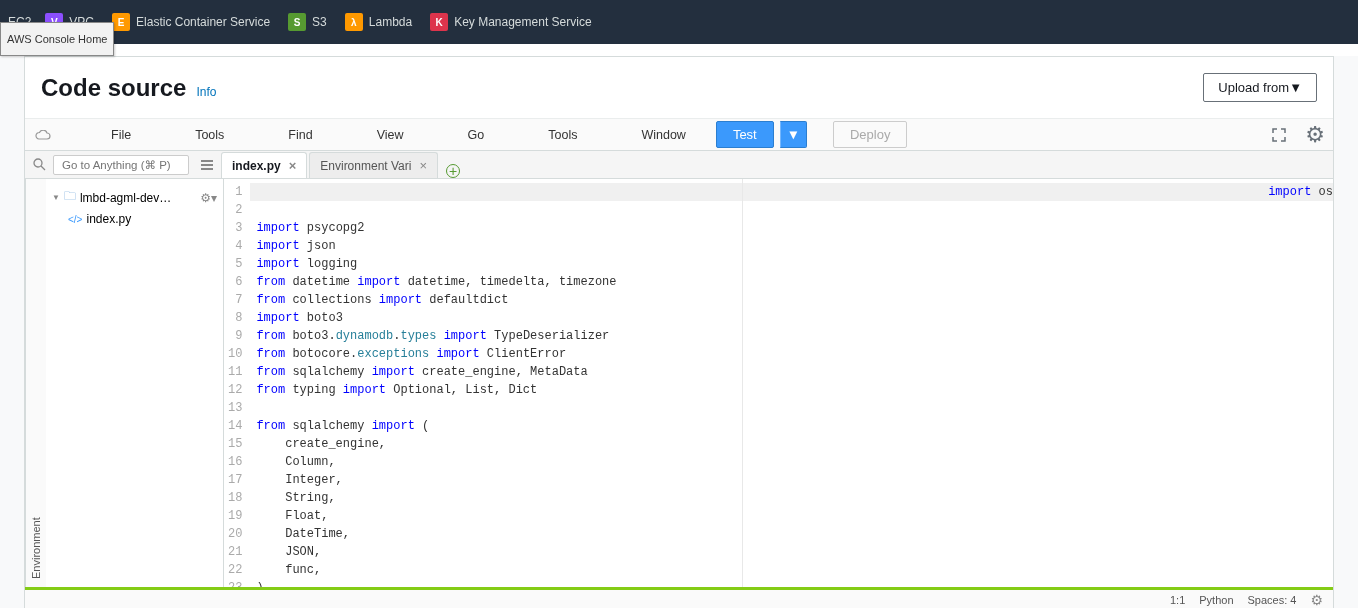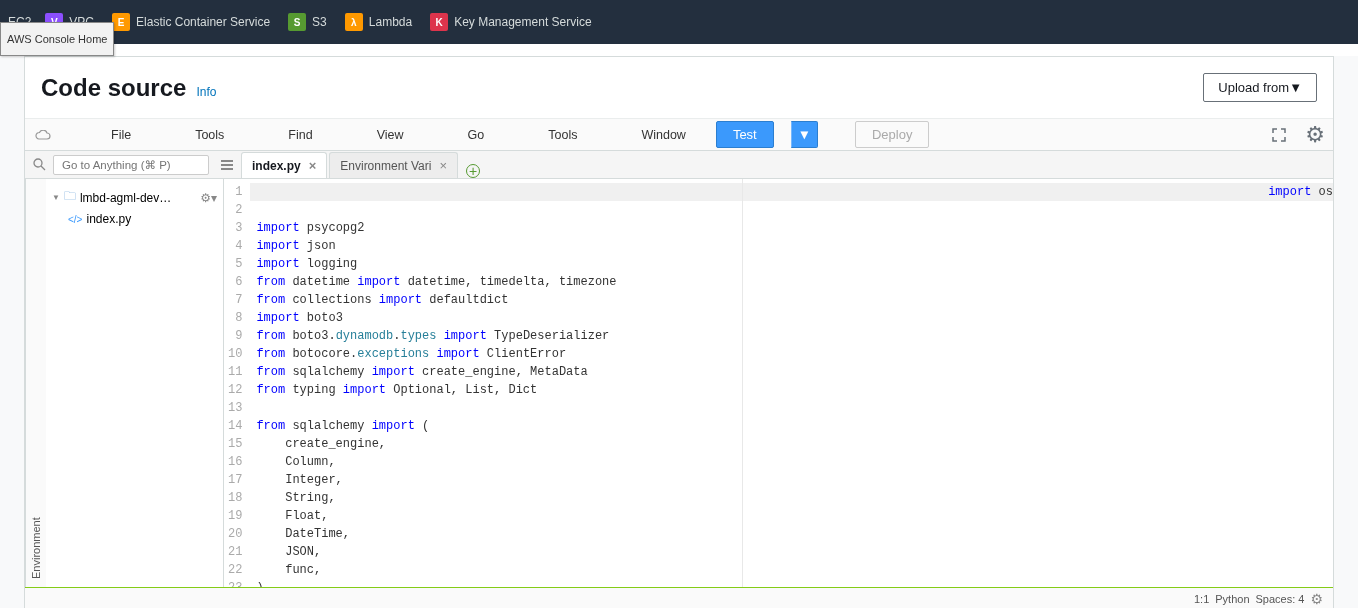--- a/index.html
+++ b/index.html
@@ -28,32 +28,32 @@
 .header-left { display: flex; align-items: baseline; gap: 10px; }
 .header-title { font-size: 24px; font-weight: 700; color: #16191f; }
 .header-info { font-size: 12px; color: #0073bb; cursor: pointer; }
 .upload-btn { border: 1px solid #687078; background: #fff; padding: 6px 14px; font-size: 13px; color: #16191f; cursor: pointer; display: flex; align-items: center; border-radius: 2px; }
 
 
 .toolbar { display: flex; align-items: center; border-bottom: 1px solid #d5dbdb; background: #fafafa; height: 32px; padding: 0 6px; }
 .toolbar-left { display: flex; align-items: center; gap: 2px; }
 .cloud-icon { width: 24px; color: #888; display: flex; justify-content: center; }
 .menu-item { padding: 4px 8px; font-size: 12.5px; color: #333; cursor: pointer; margin-left: 46px; }
-.toolbar-actions { display: flex; align-items: center; gap: 23px; margin-left: 20px; }
+.toolbar-actions { display: flex; align-items: center; gap: 12px; margin-left: 20px; }
 .test-btn { background: #3b99fc; color: #fff; border: 1px solid #2b7ed0; padding: 5px 16px; font-size: 13px; cursor: pointer; border-radius: 2px; }
 .test-drop { background: #3b99fc; border: 1px solid #2b7ed0; border-left: 1px solid rgba(255,255,255,.3); padding: 5px 6px; color: #fff; cursor: pointer; margin-left: -6px; border-radius: 0 2px 2px 0; }
 .deploy-btn { border: 1px solid #ccc; background: #fafafa; padding: 5px 16px; font-size: 13px; color: #aaa; cursor: pointer; border-radius: 2px; margin-left: 14px; }
 .toolbar-right { margin-left: auto; display: flex; align-items: center; gap: 12px; }
 .icon-btn { width: 24px; height: 24px; display: flex; align-items: center; justify-content: center; cursor: pointer; color: #687078; }
 .gear-large { font-size: 22px; }
 
 
 .search-tabs { display: flex; align-items: center; border-bottom: 1px solid #d5dbdb; background: #f5f5f5; height: 28px; }
 .search-icon { width: 28px; display: flex; justify-content: center; color: #888; }
-.search-input { border: 1px solid #ccc; background: #fff; padding: 3px 8px; font-size: 11.5px; width: 156px; color: #333; border-radius: 2px; }
+.search-input { border: 1px solid #ccc; background: #fff; padding: 3px 8px; font-size: 11.5px; width: 136px; color: #333; border-radius: 2px; }
 .tab-icon-wrap { width: 28px; display: flex; justify-content: center; color: #888; margin-left: 4px; }
 .tabs { display: flex; align-items: flex-end; height: 100%; }
 .tab { display: flex; align-items: center; gap: 8px; padding: 0 10px; height: 26px; font-size: 12px; color: #555; border: 1px solid #d5dbdb; border-bottom: none; background: #ededed; margin-right: 2px; cursor: pointer; border-radius: 3px 3px 0 0; }
 .tab.active { background: #fff; font-weight: 600; color: #16191f; }
 .tab-close { color: #888; cursor: pointer; font-size: 13px; }
 .tab-add { color: #569A31; font-size: 14px; margin-left: 6px; cursor: pointer; width: 14px; height: 14px; border: 1px solid #569A31; border-radius: 50%; display: flex; align-items: center; justify-content: center; line-height: 1; }
 
 
 .body { display: flex; height: 408px; }
 .env-label { writing-mode: vertical-rl; transform: rotate(180deg); font-size: 11px; color: #555; padding: 8px 4px; border-right: 1px solid #d5dbdb; background: #fafafa; display: flex; align-items: center; }
@@ -70,21 +70,21 @@
 .gutter { background: #fff; color: #aaa; text-align: right; padding: 4px 8px 4px 4px; user-select: none; line-height: 18px; border-right: none; }
 .code { padding: 4px 0 4px 6px; line-height: 18px; white-space: pre; color: #333; flex: 1; }
 .code .first-line { background: #f0f0f0; display: block; margin-left: -6px; padding-left: 6px; text-align: right; }
 .kw { color: #0000ff; }
 .mod { color: #267F99; }
 
 
 .vdivider { position: absolute; left: 518px; top: 0; bottom: 0; width: 1px; background: #e8e8e8; }
 
 
-.status { display: flex; align-items: center; justify-content: flex-end; gap: 6px; padding: 2px 10px; border-top: 1px solid #84cc16; font-size: 11px; color: #555; background: #fafafa; height: 22px; }
+.status { display: flex; align-items: center; justify-content: flex-end; gap: 14px; padding: 2px 10px; border-top: 3px solid #84cc16; font-size: 11px; color: #555; background: #fafafa; height: 22px; }
 .status-gear { font-size: 14px; color: #888; }
 </style>
 </head>
 <body>
 
 <div class="top-nav">
   <span class="nav-edge">EC2</span>
   <div class="nav-item">
     <span class="nav-icon icon-vpc">V</span>
     <span>VPC</span>

